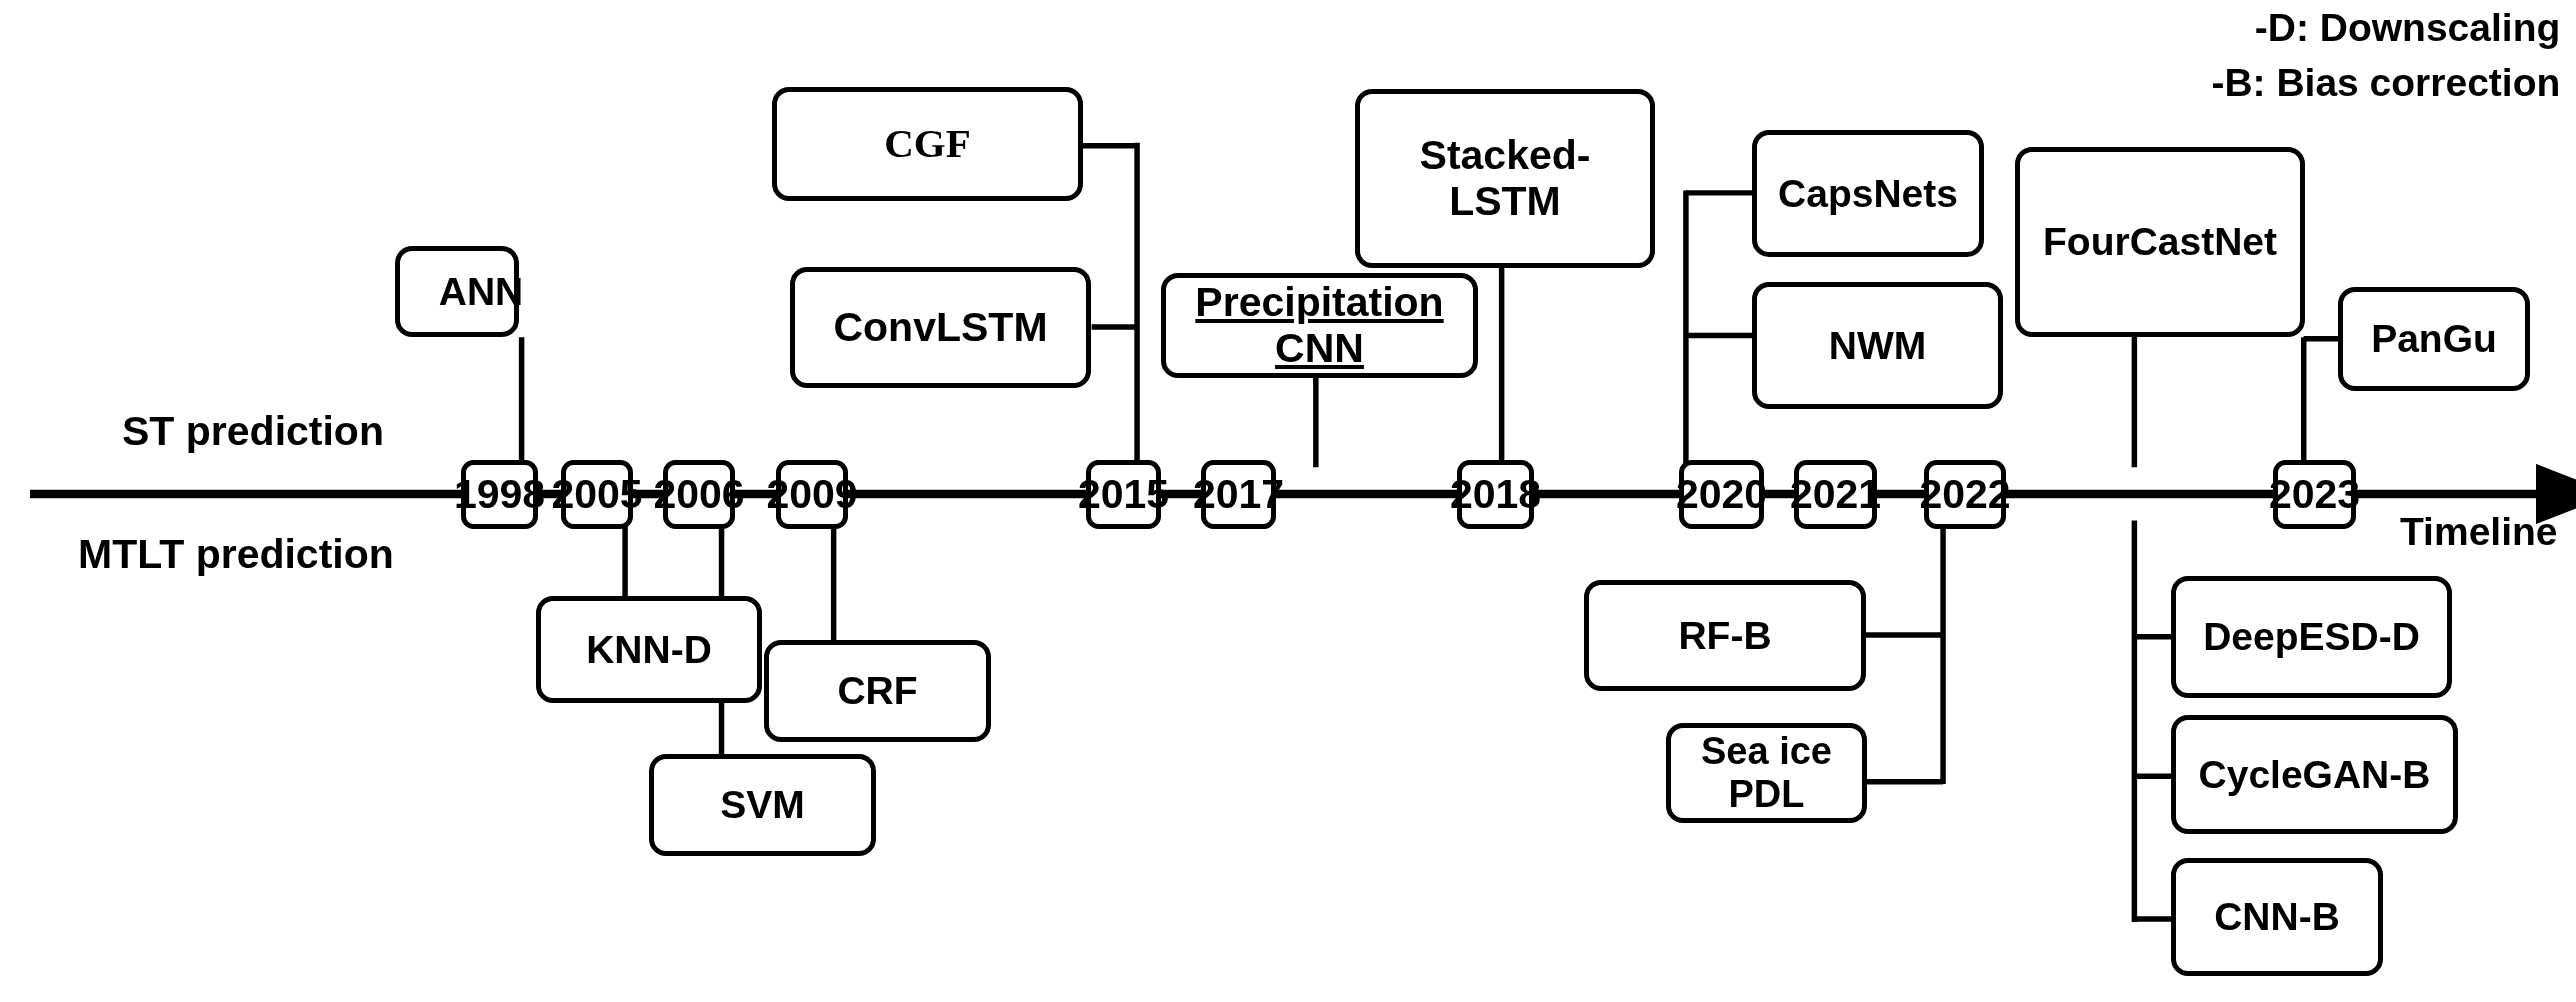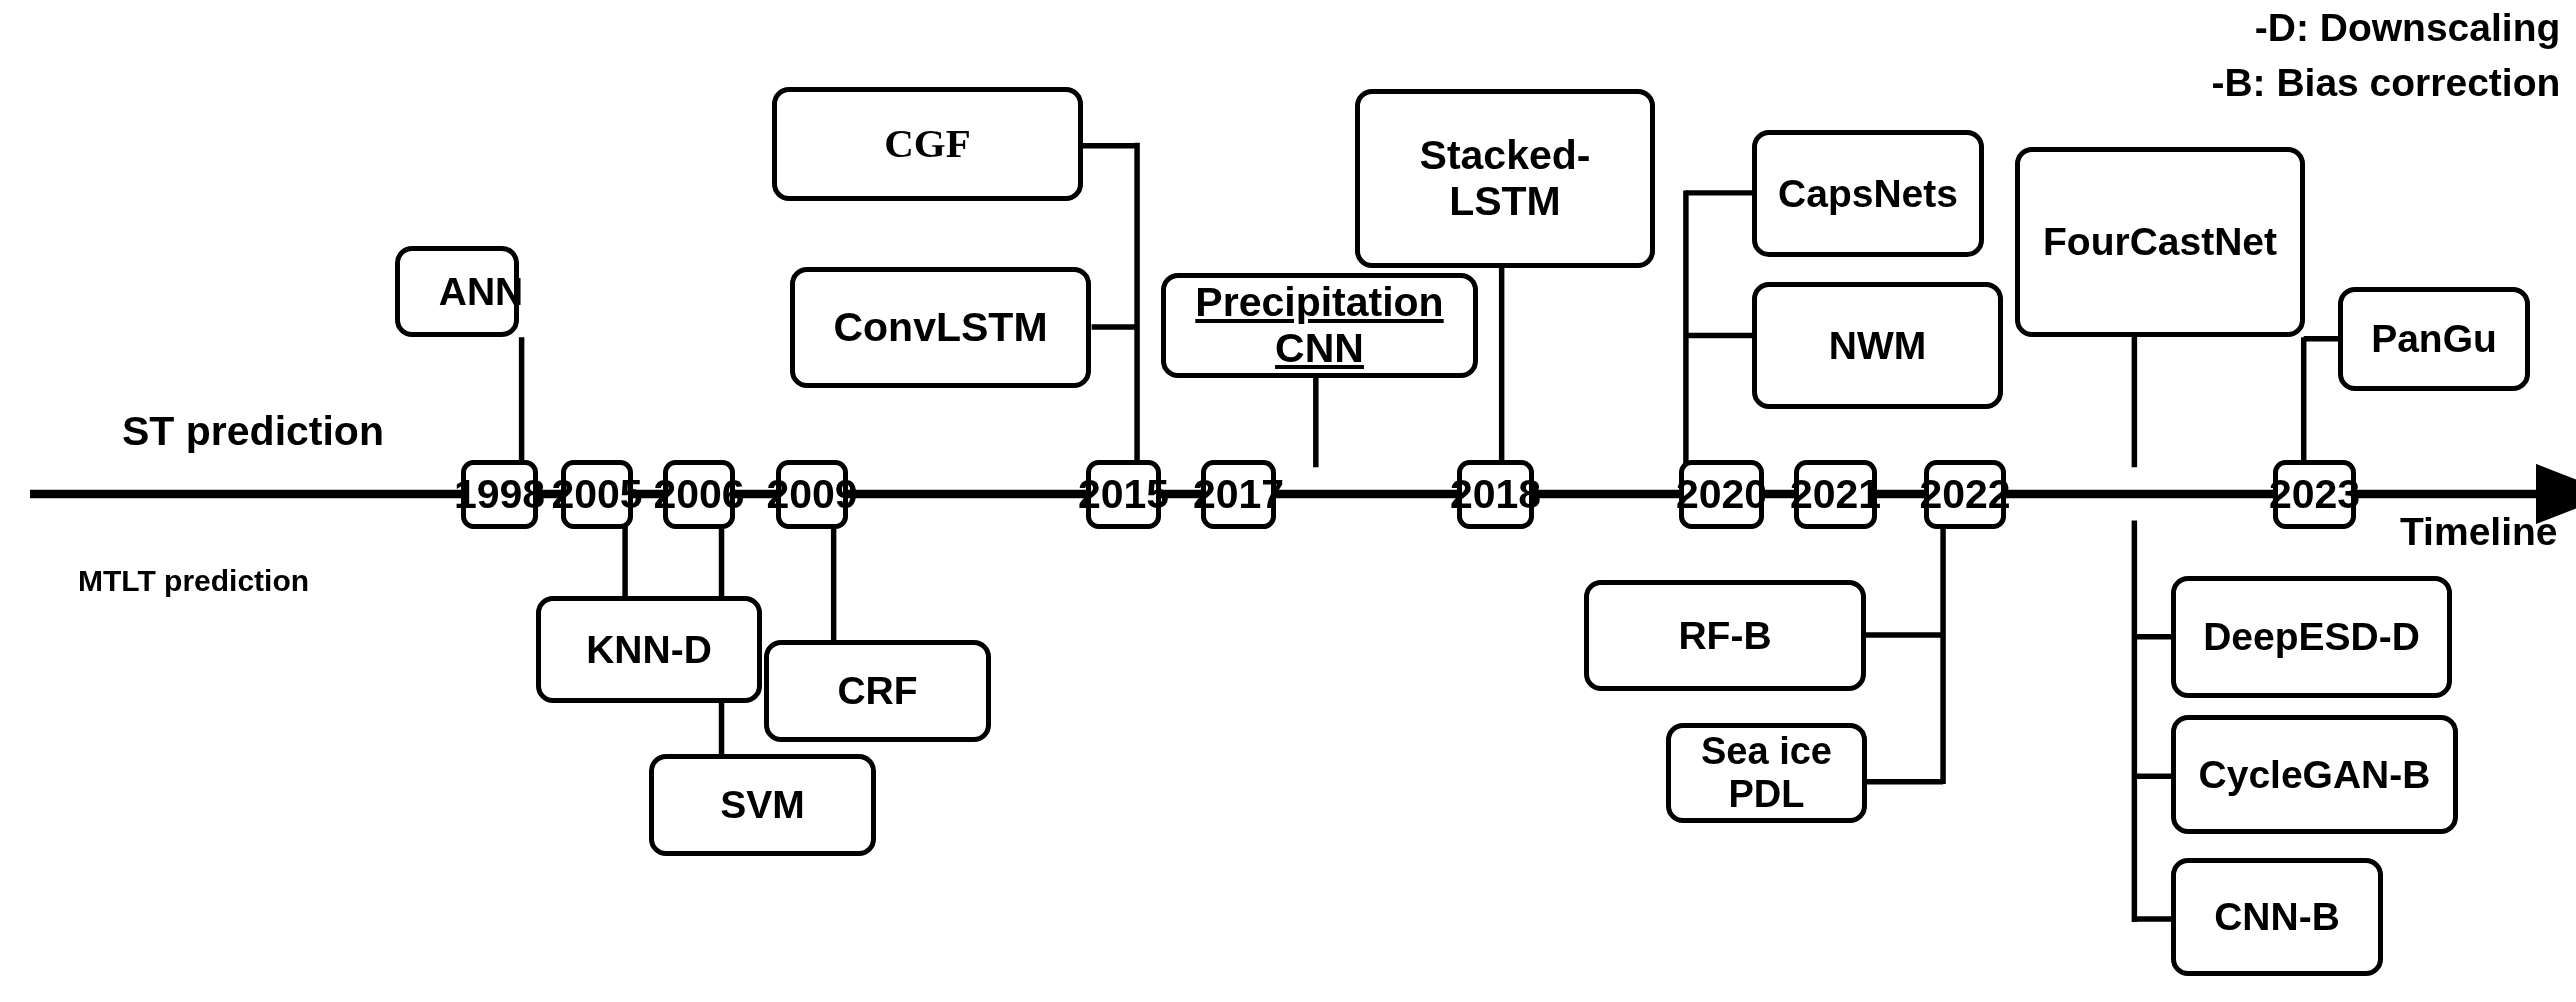--- a/index.html
+++ b/index.html
@@ -130,21 +130,21 @@
     <line x1="2722" y1="1172" x2="2770" y2="1172" stroke="#000000" stroke-width="7"></line>
 
     <line x1="2938" y1="596" x2="2938" y2="430" stroke="#000000" stroke-width="7"></line>
     <line x1="2938" y1="432" x2="2986" y2="432" stroke="#000000" stroke-width="7"></line>
   </svg>
 
   <div class="legend-line" style="top:6.3px;">-D: Downscaling</div>
   <div class="legend-line" style="top:61px;">-B: Bias correction</div>
 
   <div class="axis-label" style="left:122px; top:408px; font-size:41px;">ST prediction</div>
-  <div class="axis-label" style="left:78px; top:564px; font-size:30px;text-align:center;">MTLT prediction</div>
+  <div class="axis-label" style="left:78px; top:531px; font-size:41px;text-align:center;">MTLT prediction</div>
   <div class="axis-label" style="left:2400px; top:510px; font-size:39px;">Timeline</div>
 
   <div class="year-box" style="left:461px; top:460px; width:77px; height:69px;">1998</div>
   <div class="year-box" style="left:561px; top:460px; width:72px; height:69px;">2005</div>
   <div class="year-box" style="left:663px; top:460px; width:72px; height:69px;">2006</div>
   <div class="year-box" style="left:776px; top:460px; width:72px; height:69px;">2009</div>
   <div class="year-box" style="left:1086px; top:460px; width:75px; height:69px;">2015</div>
   <div class="year-box" style="left:1201px; top:460px; width:75px; height:69px;">2017</div>
   <div class="year-box" style="left:1457px; top:460px; width:77px; height:69px;">2018</div>
   <div class="year-box" style="left:1639px; top:460px; width:85px; height:69px;margin-left:40px;">2020</div>

